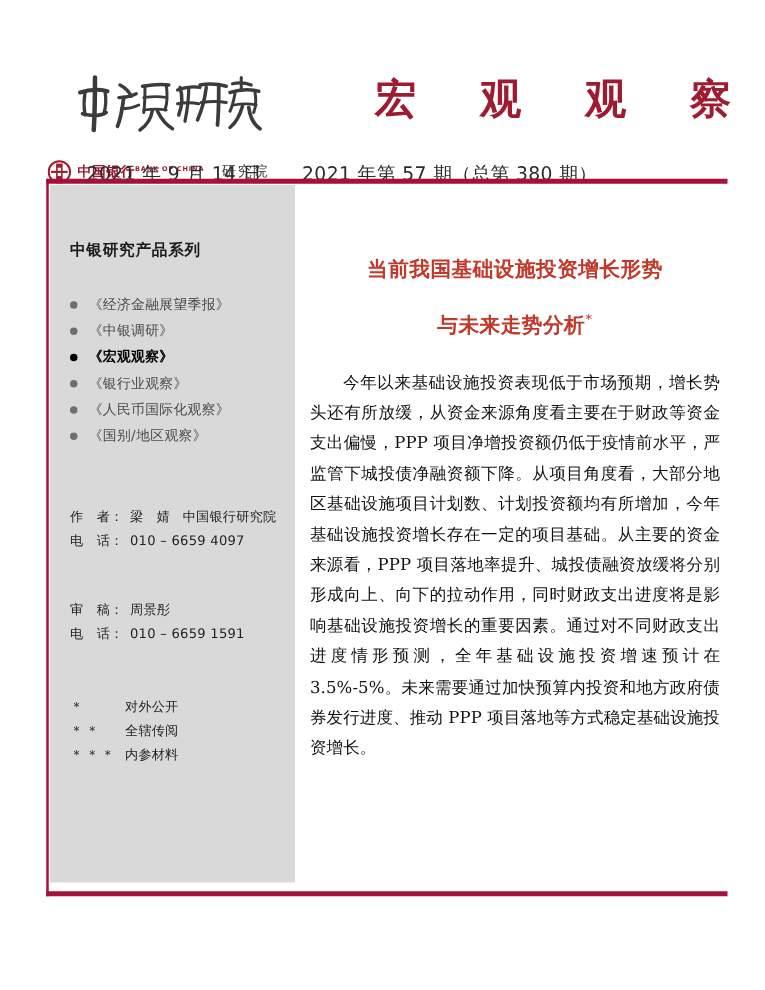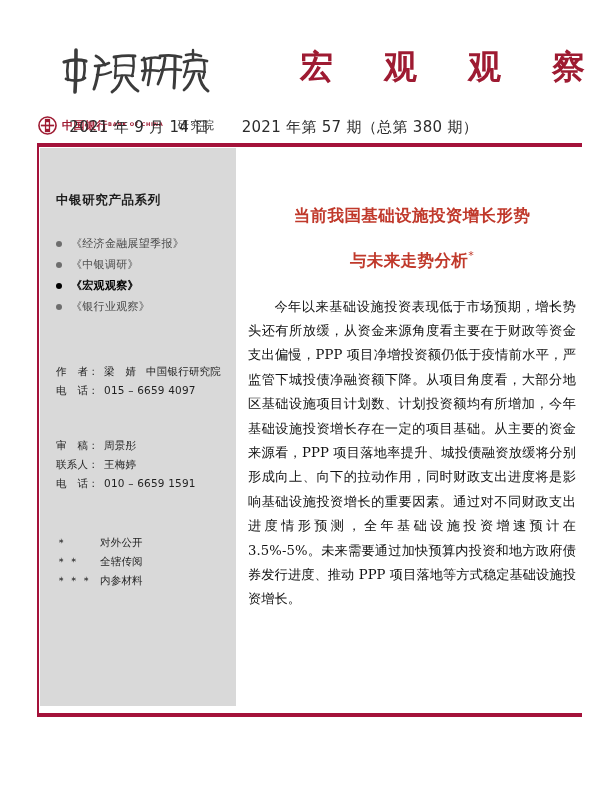--- a/index.html
+++ b/index.html
@@ -11,21 +11,21 @@
     width: 612px;
     height: 792px;
     position: relative;
     font-family: "DejaVu Sans", "Liberation Sans", sans-serif;
     overflow: hidden;
   }
 
   
   #masthead {
     position: absolute;
-    left: 0; top: 4px;
+    left: 0; top: 16px;
     width: 508px;
     height: 140px;
   }
   #brand-calligraphy {
     position: absolute;
     left: 56px;
     top: 38px;
     width: 160px;
     height: 58px;
   }
@@ -334,42 +334,46 @@
       <span>《中银调研》</span>
     </li>
     <li class="series-item is-active">
       <span class="series-bullet"></span>
       <span>《宏观观察》</span>
     </li>
     <li class="series-item">
       <span class="series-bullet"></span>
       <span>《银行业观察》</span>
     </li>
+    <li class="series-item">
+      <span class="series-bullet"></span>
+      <span>《人民币国际化观察》</span>
+    </li>
+    <li class="series-item">
+      <span class="series-bullet"></span>
+      <span>《国别/地区观察》</span>
+    </li>
   </ul>
 
   <div id="author-block" class="side-block">
     <div class="side-row">
       <span class="side-label">作　者：</span>
       <span class="side-value">梁　婧</span>
       <span class="side-value-sub">中国银行研究院</span>
     </div>
     <div class="side-row">
       <span class="side-label">电　话：</span>
-      <span class="side-value">015 – 6659 4097</span>
+      <span class="side-value">010 – 6659 4097</span>
     </div>
   </div>
 
   <div id="signer-block" class="side-block">
     <div class="side-row">
       <span class="side-label">审　稿：</span>
       <span class="side-value">周景彤</span>
-    </div>
-    <div class="side-row">
-      <span class="side-label">联系人：</span>
-      <span class="side-value">王梅婷</span>
     </div>
     <div class="side-row">
       <span class="side-label">电　话：</span>
       <span class="side-value">010 – 6659 1591</span>
     </div>
   </div>
 
   <div id="legend-block" class="side-block">
     <div class="legend-row">
       <span class="legend-mark">＊</span>

